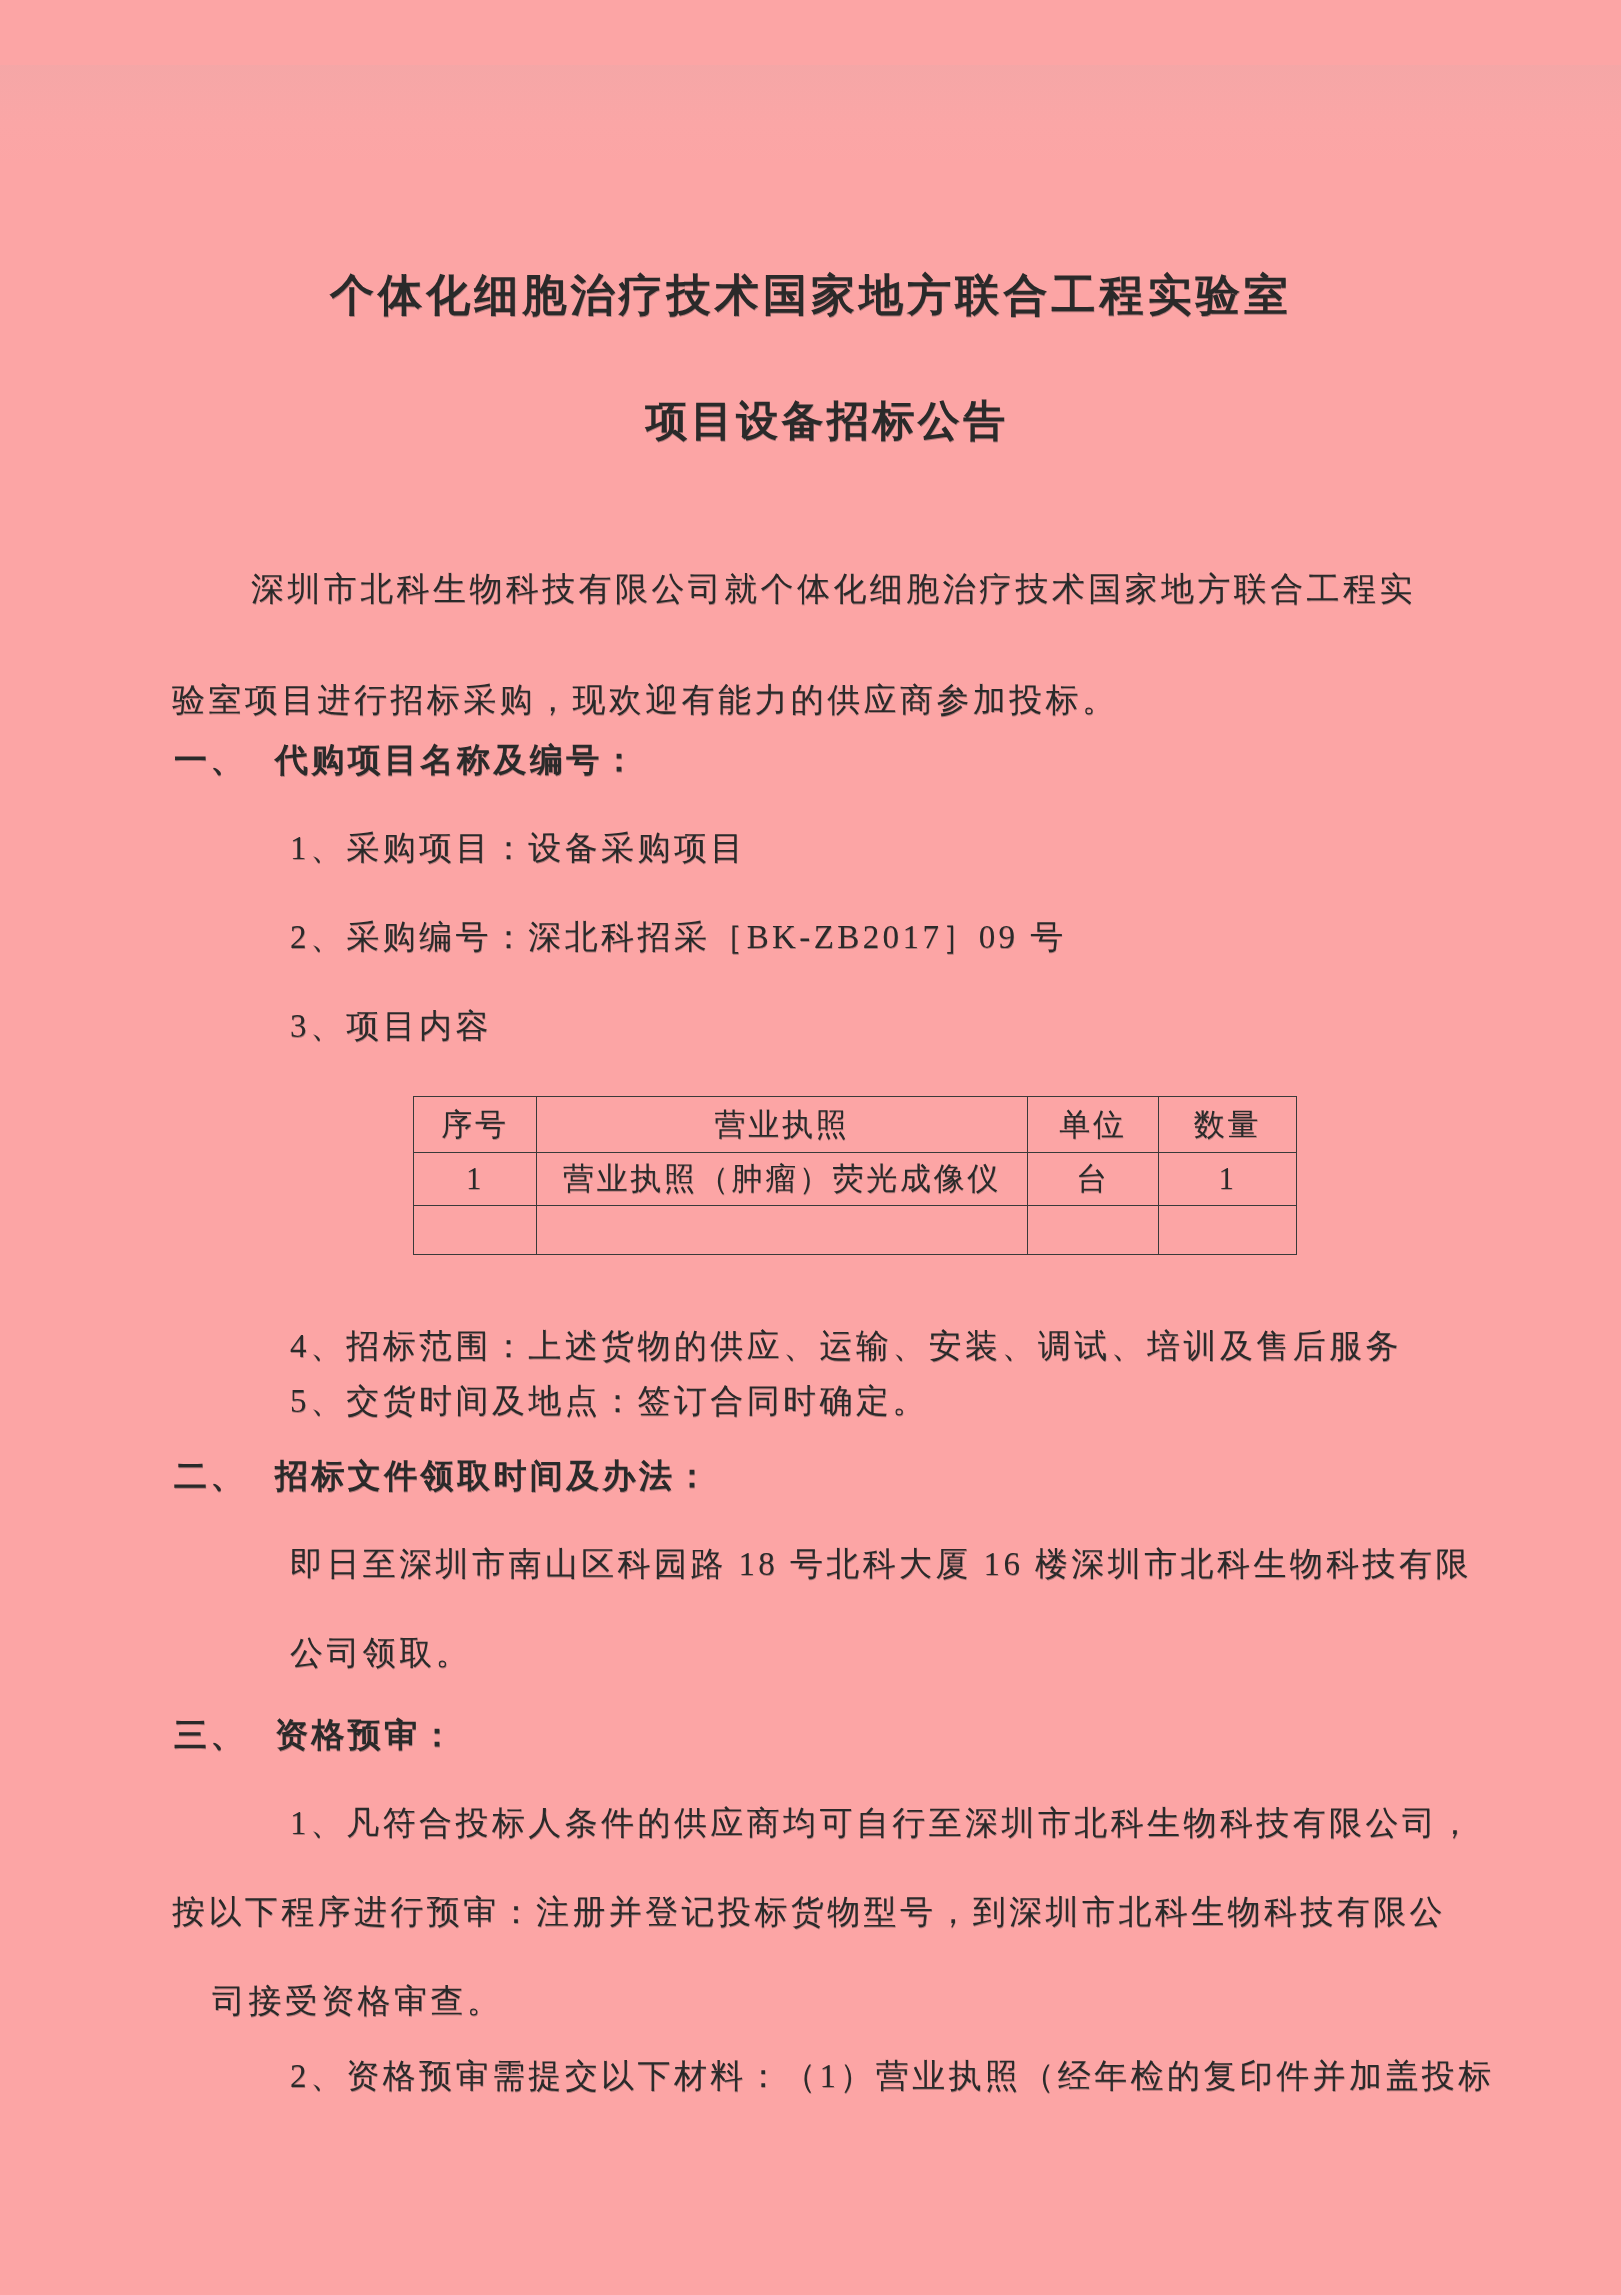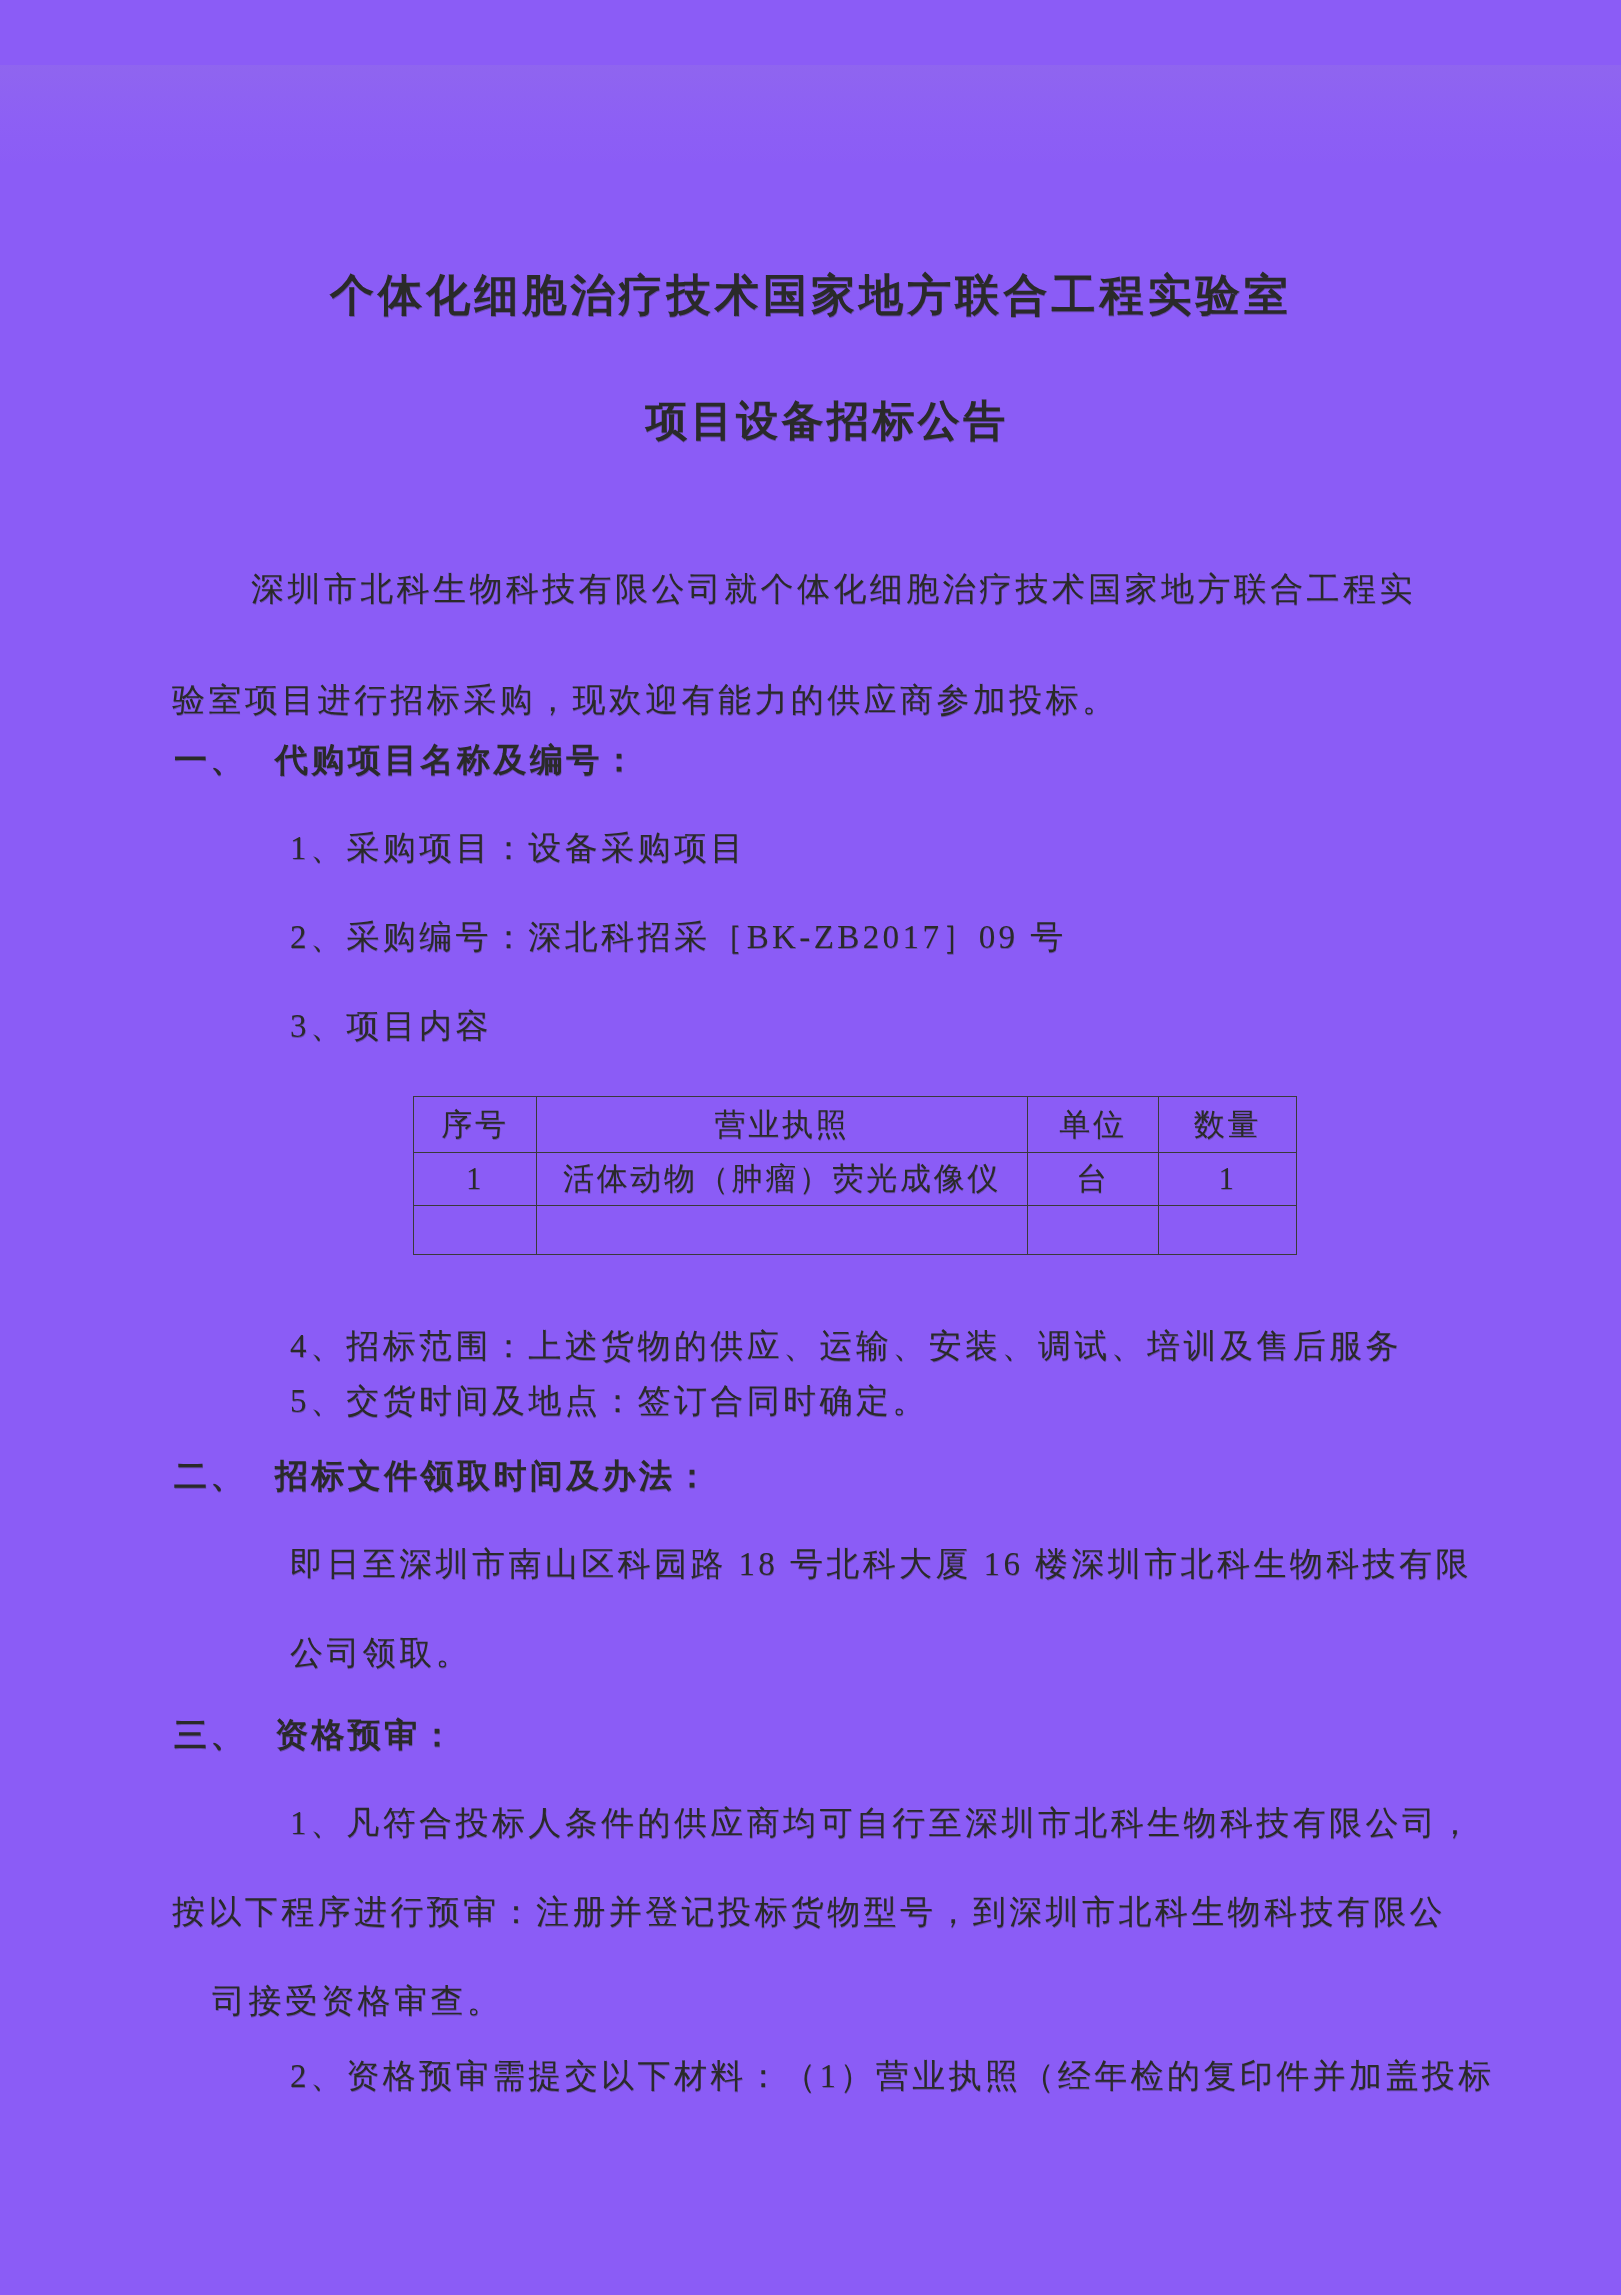--- a/index.html
+++ b/index.html
@@ -1,21 +1,21 @@
 <!DOCTYPE html>
 <html style="font-size:11px"><head>
 <meta charset="utf-8">
 <style>
   html, body { margin: 0; padding: 0; background: #e8e8e8; }
   .page {
     position: relative;
     width: 1622px;
     height: 2295px;
     margin: 0 auto;
-    background: #8b5cf6;
+    background: #fca5a5;
     overflow: hidden;
     font-family: "Liberation Serif", "DejaVu Serif", serif;
     color: #262626;
   }
   
   .page::before {
     content: "";
     position: absolute;
     left: 0; top: 65px;
     width: 100%; height: 102px;
@@ -102,21 +102,21 @@
     </colgroup>
     <tbody>
         <tr class="hdr">
       <th>序号</th>
       <th>营业执照</th>
       <th>单位</th>
       <th>数量</th>
     </tr>
     <tr class="row1">
       <td>1</td>
-      <td class="name-cell">活体动物（肿瘤）荧光成像仪</td>
+      <td class="name-cell">营业执照（肿瘤）荧光成像仪</td>
       <td>台</td>
       <td>1</td>
     </tr>
     <tr class="row2">
       <td></td>
       <td class="name-cell"></td>
       <td></td>
       <td></td>
     </tr>
   </tbody>

